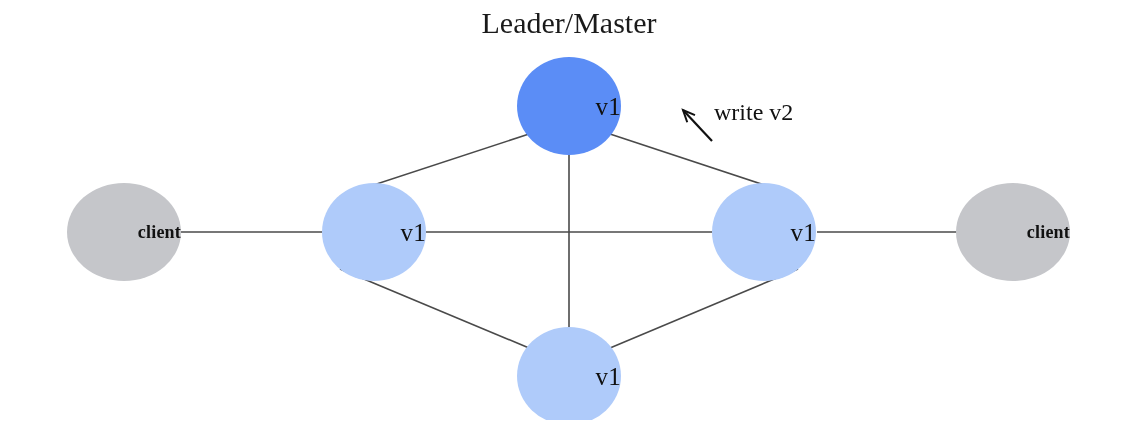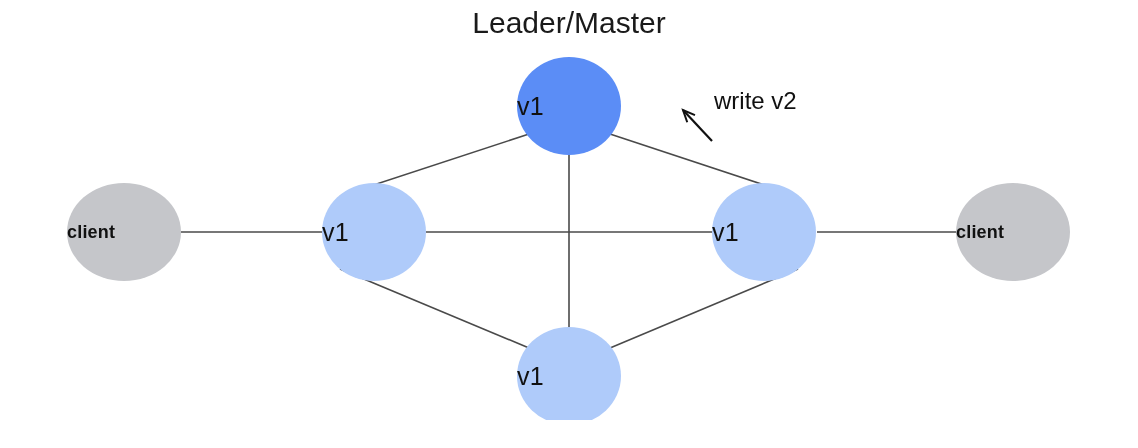--- a/index.html
+++ b/index.html
@@ -6,35 +6,35 @@
     margin: 0;
     padding: 0;
     background: #ffffff;
   }
   #canvas {
     position: relative;
     width: 1138px;
     height: 420px;
     background: #ffffff;
     overflow: hidden;
-    font-family: Liberation Sans, sans-serif;
+    font-family: Liberation Serif, serif;
   }
   #edges {
     position: absolute;
     left: 0;
     top: 0;
     width: 1138px;
     height: 448px;
   }
   .node {
     position: absolute;
     border-radius: 50%;
     display: flex;
     align-items: center;
-    justify-content: flex-start;
+    justify-content: flex-end;
     box-sizing: border-box;
     z-index: 2;
   }
   .node-label {
     font-size: 25px;
     color: #111111;
     line-height: 1;
     letter-spacing: 0.2px;
   }
   .node-label.client-label {
@@ -56,21 +56,21 @@
   }
   .annotation {
     position: absolute;
     font-size: 24px;
     color: #111111;
     white-space: nowrap;
     z-index: 3;
   }
   #write-annotation {
     left: 714px;
-    top: 87px;
+    top: 99px;
   }
 </style>
 </head>
 <body>
 
 <div id="canvas">
 
   <div id="diagram-title">Leader/Master</div>
 
   <svg id="edges" viewBox="0 0 1138 448" xmlns="http://www.w3.org/2000/svg">

